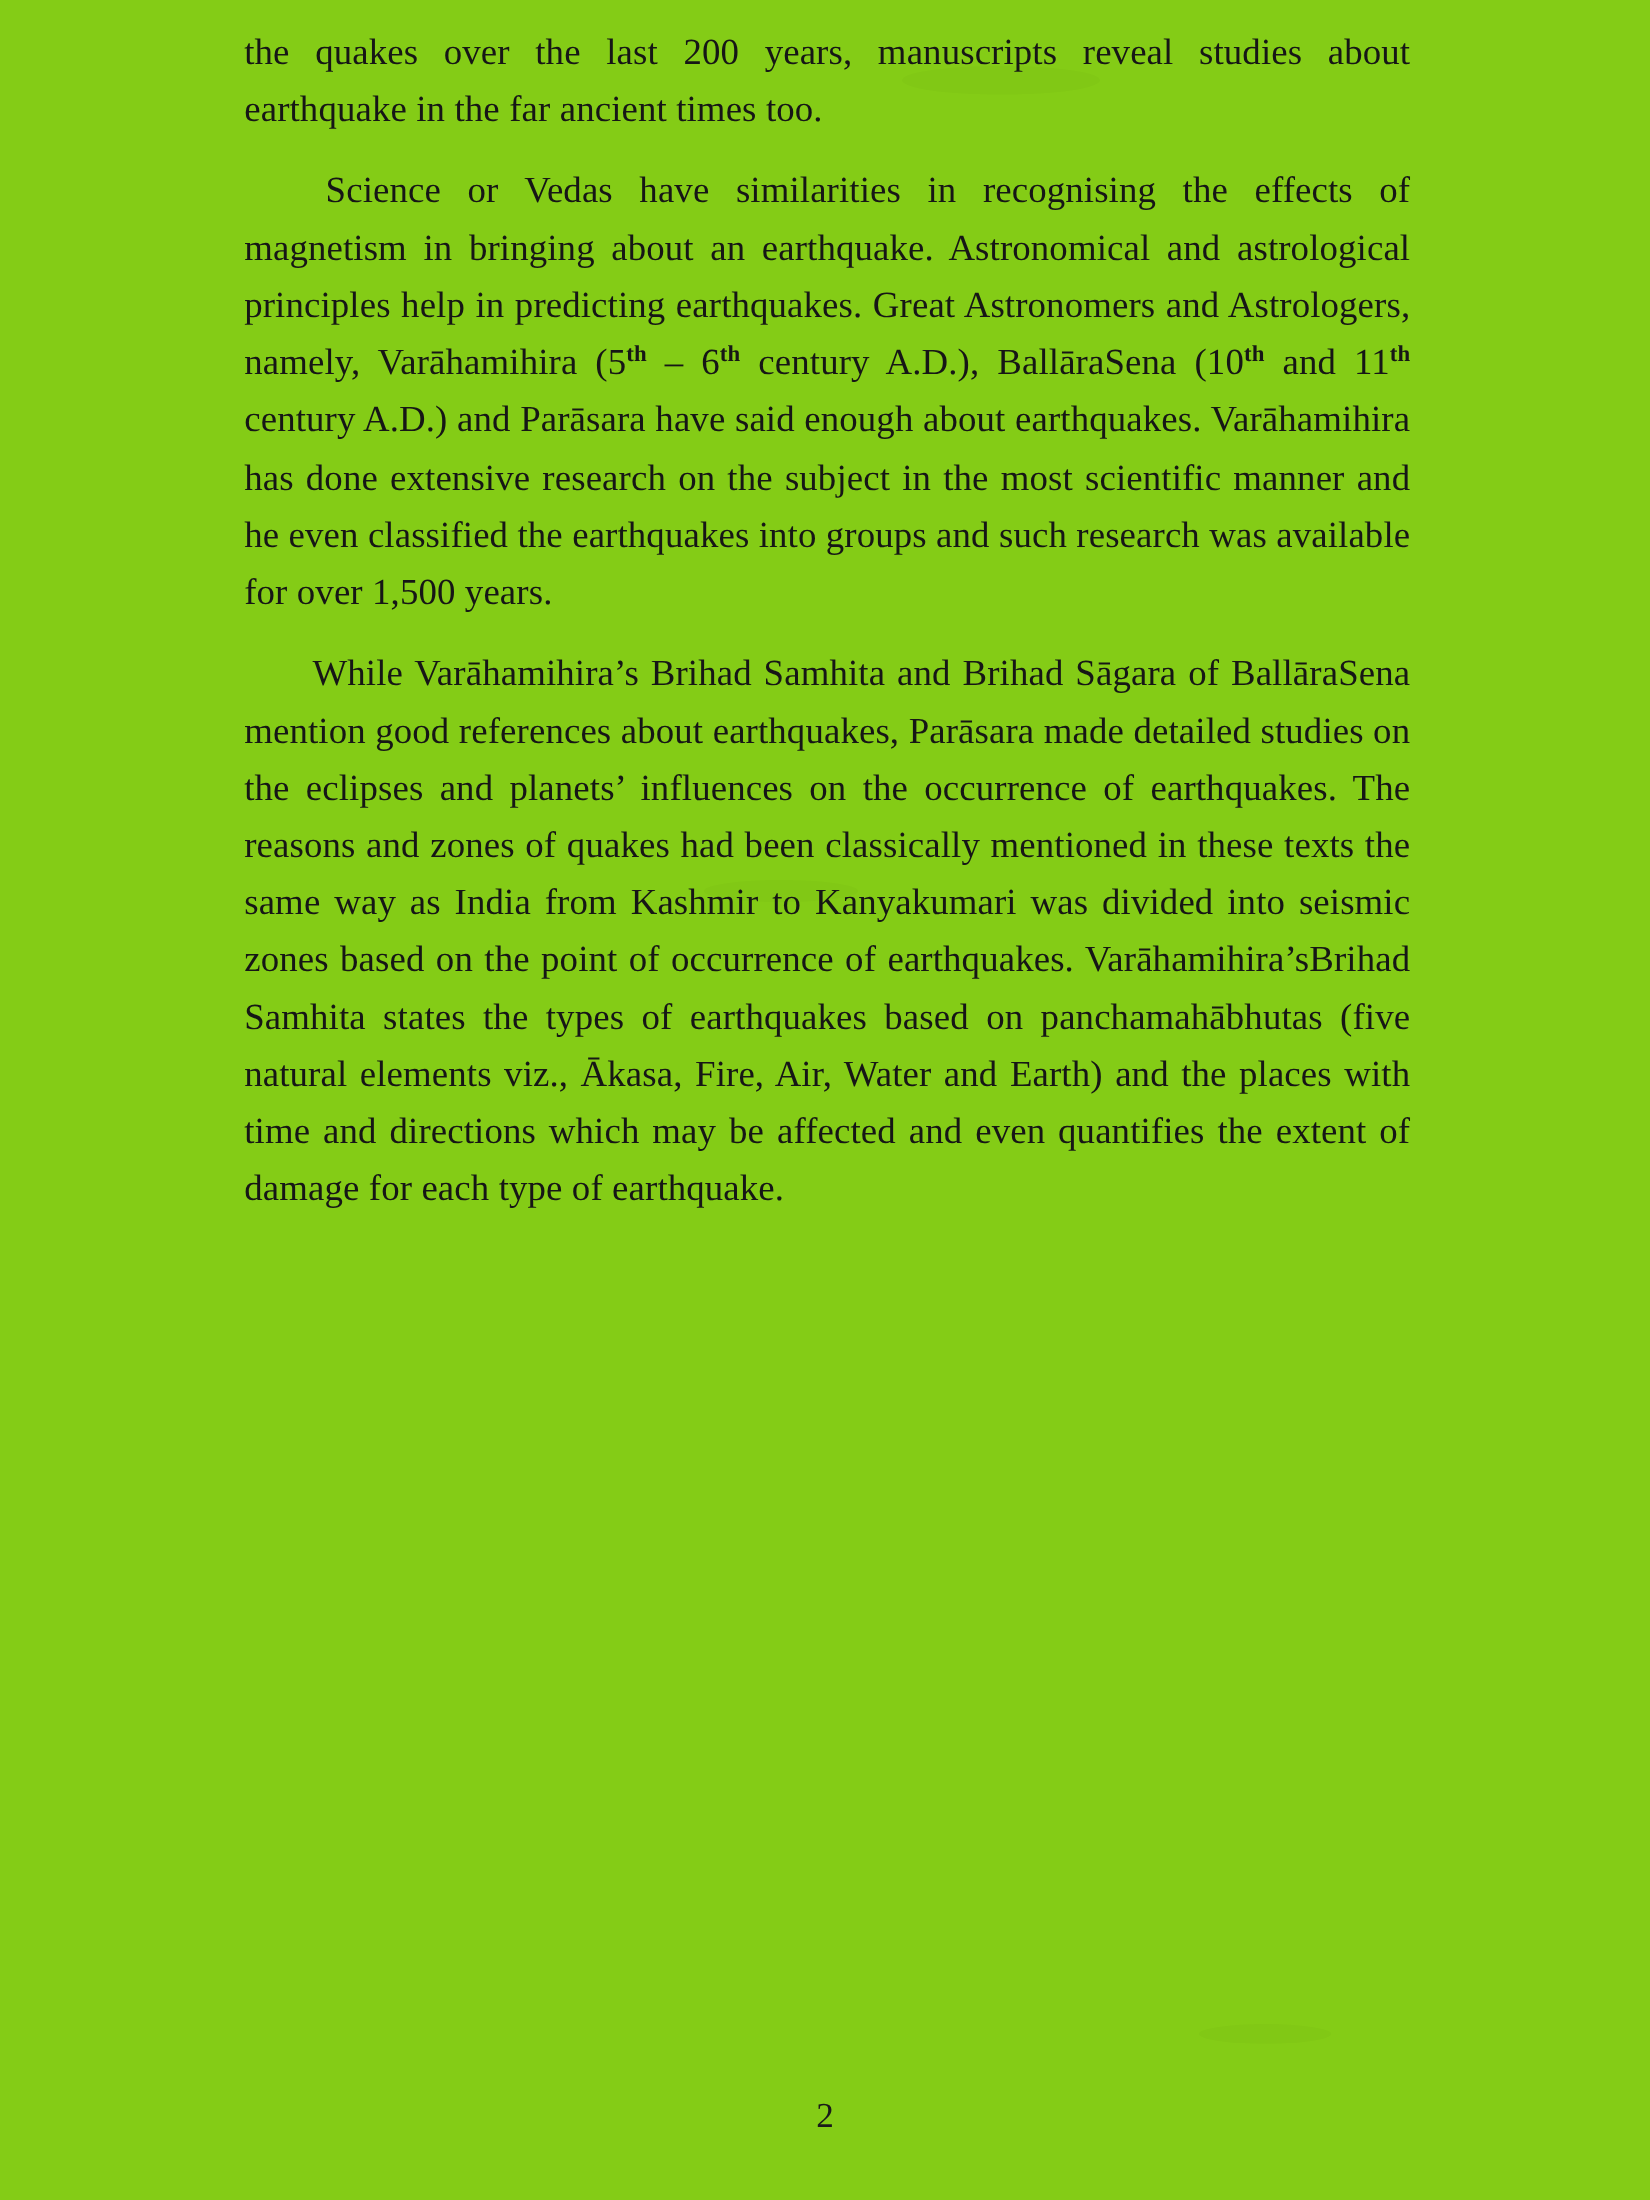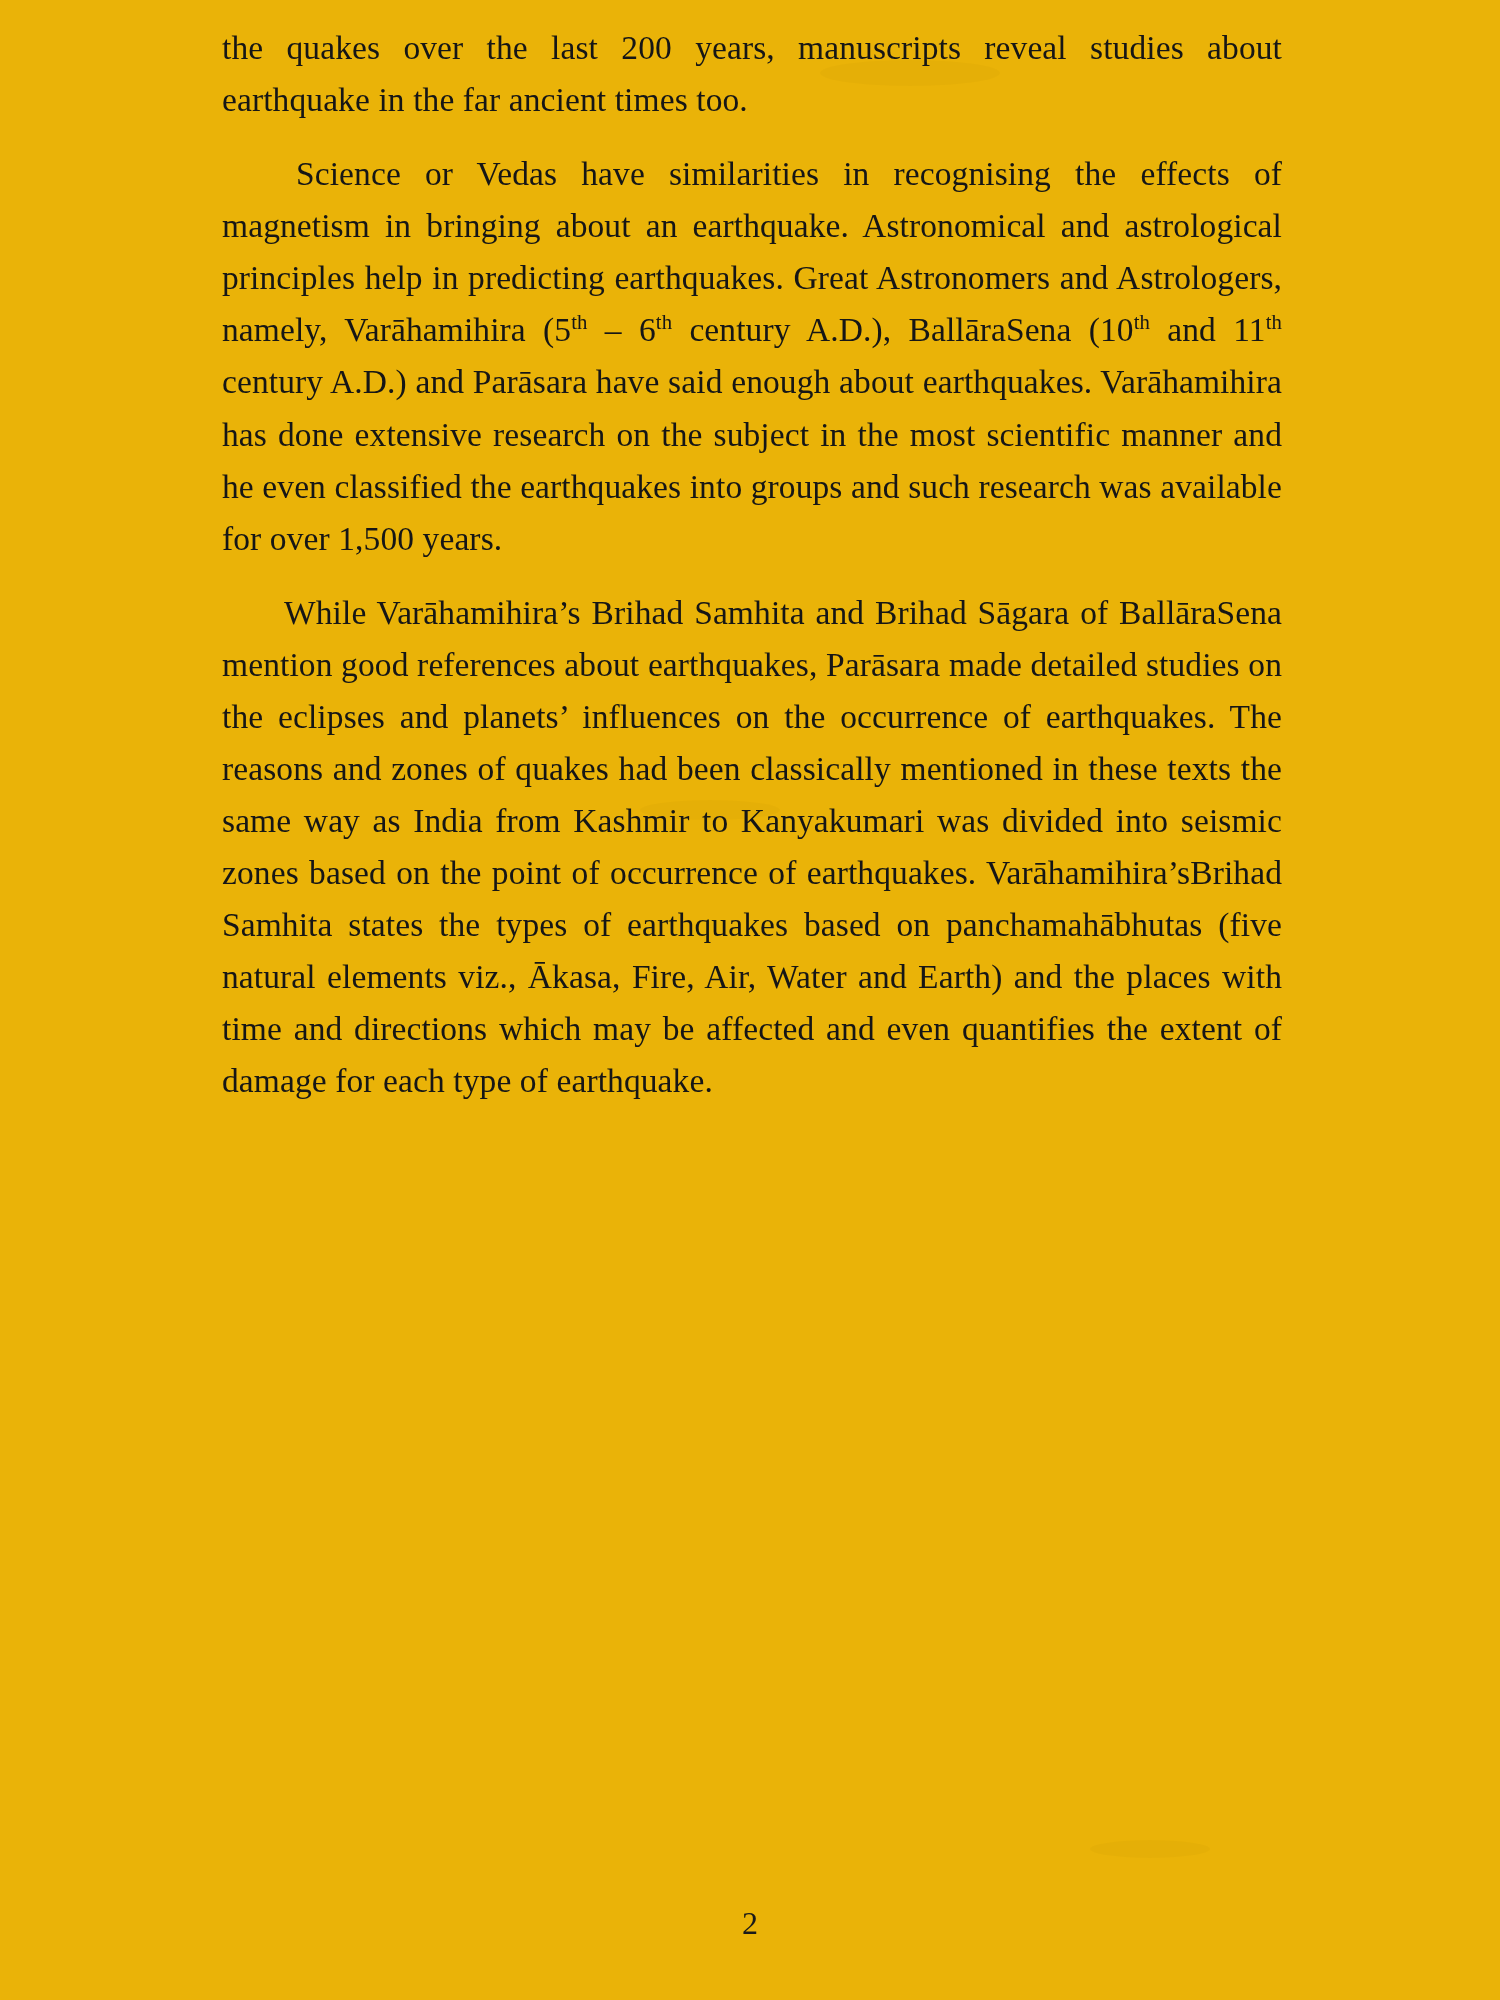--- a/index.html
+++ b/index.html
@@ -14,21 +14,21 @@
     color: #1a1a1a;
     position: relative;
     overflow: hidden;
   }
   .page {
     position: absolute;
     left: 0;
     top: 0;
     width: 1500px;
     height: 2000px;
-    background: #eab308;
+    background: #84cc16;
   }
   .text-column {
     position: absolute;
     left: 222px;
     top: 22px;
     width: 1060px;
   }
   p.para {
     margin: 0 0 22px 0;
     font-size: 33.5px;
@@ -44,20 +44,21 @@
   .indent {
     text-indent: 74px;
   }
   .indent-sm {
     text-indent: 62px;
   }
   sup {
     font-size: 0.62em;
     vertical-align: super;
     line-height: 0;
+    font-weight: bold;
   }
   .page-number {
     position: absolute;
     left: 0;
     top: 1905px;
     width: 1500px;
     text-align: center;
     font-size: 32px;
     font-family: "Liberation Serif", "DejaVu Serif", serif;
     color: #1a1a1a;

